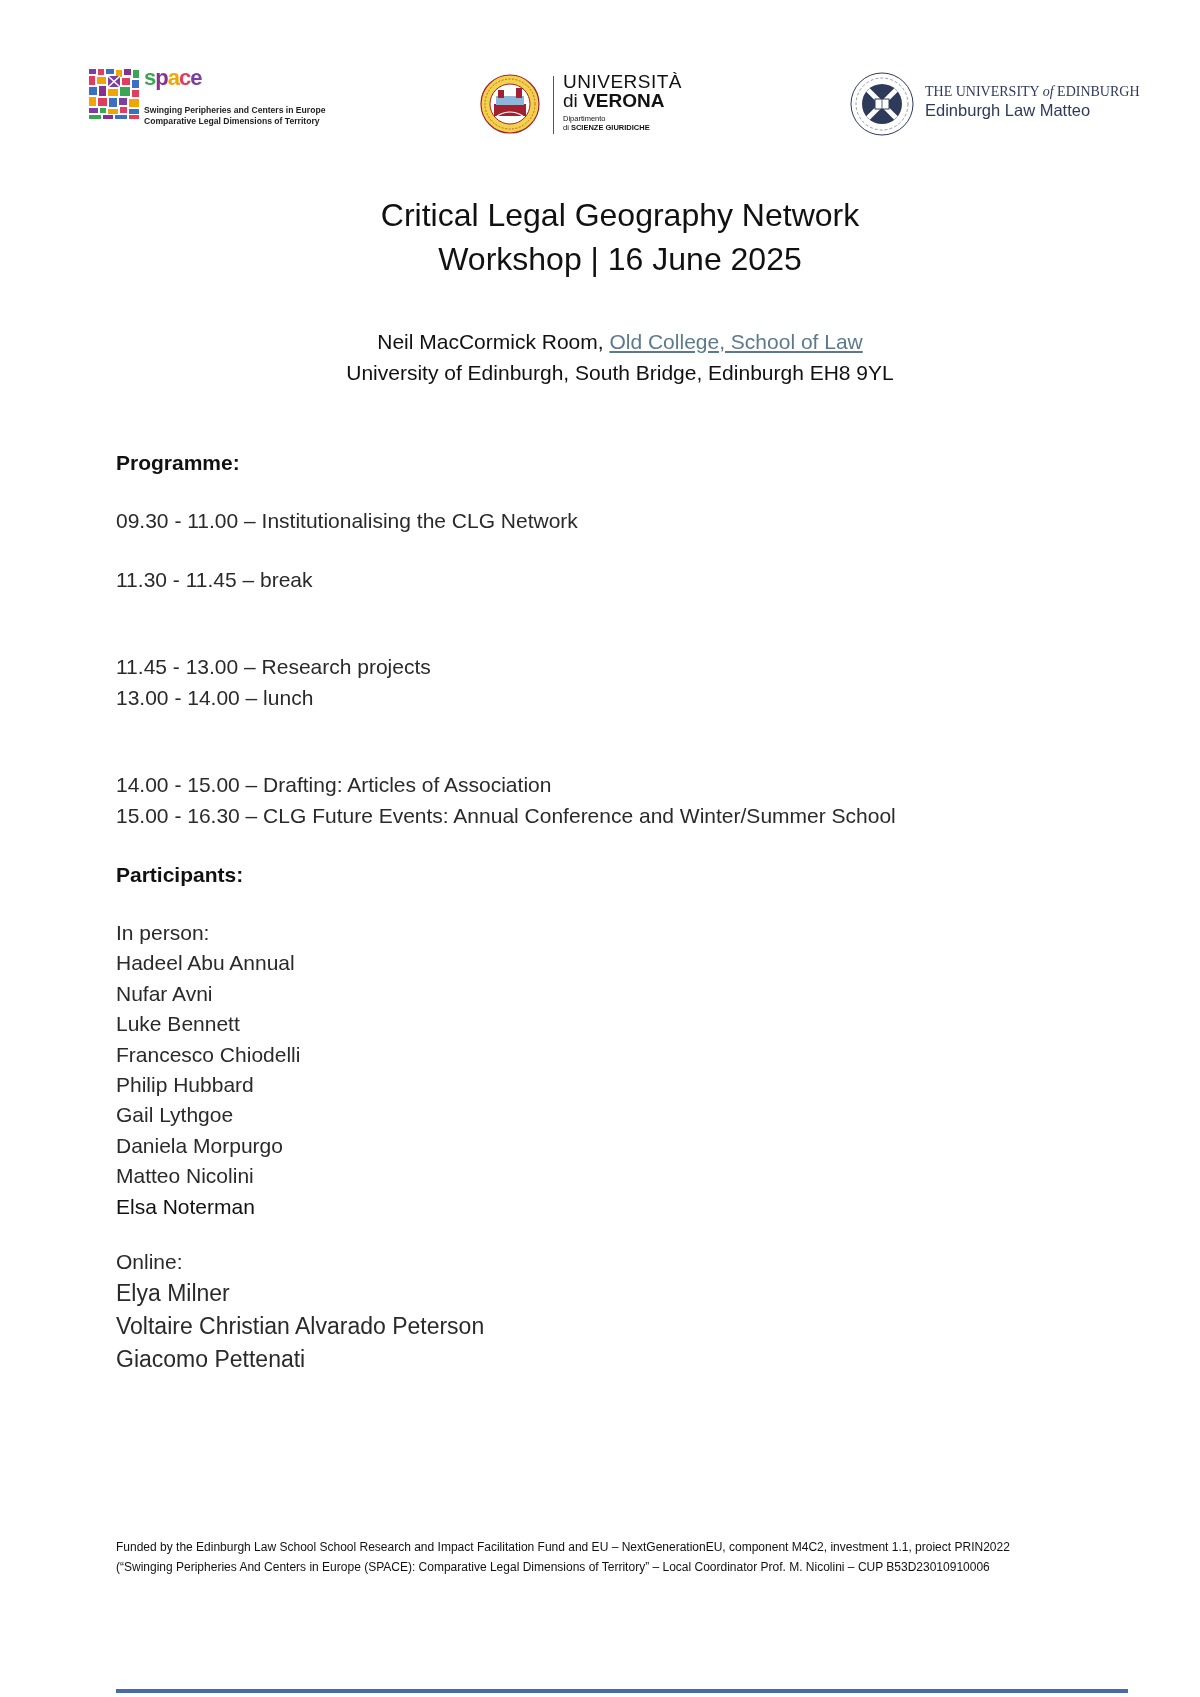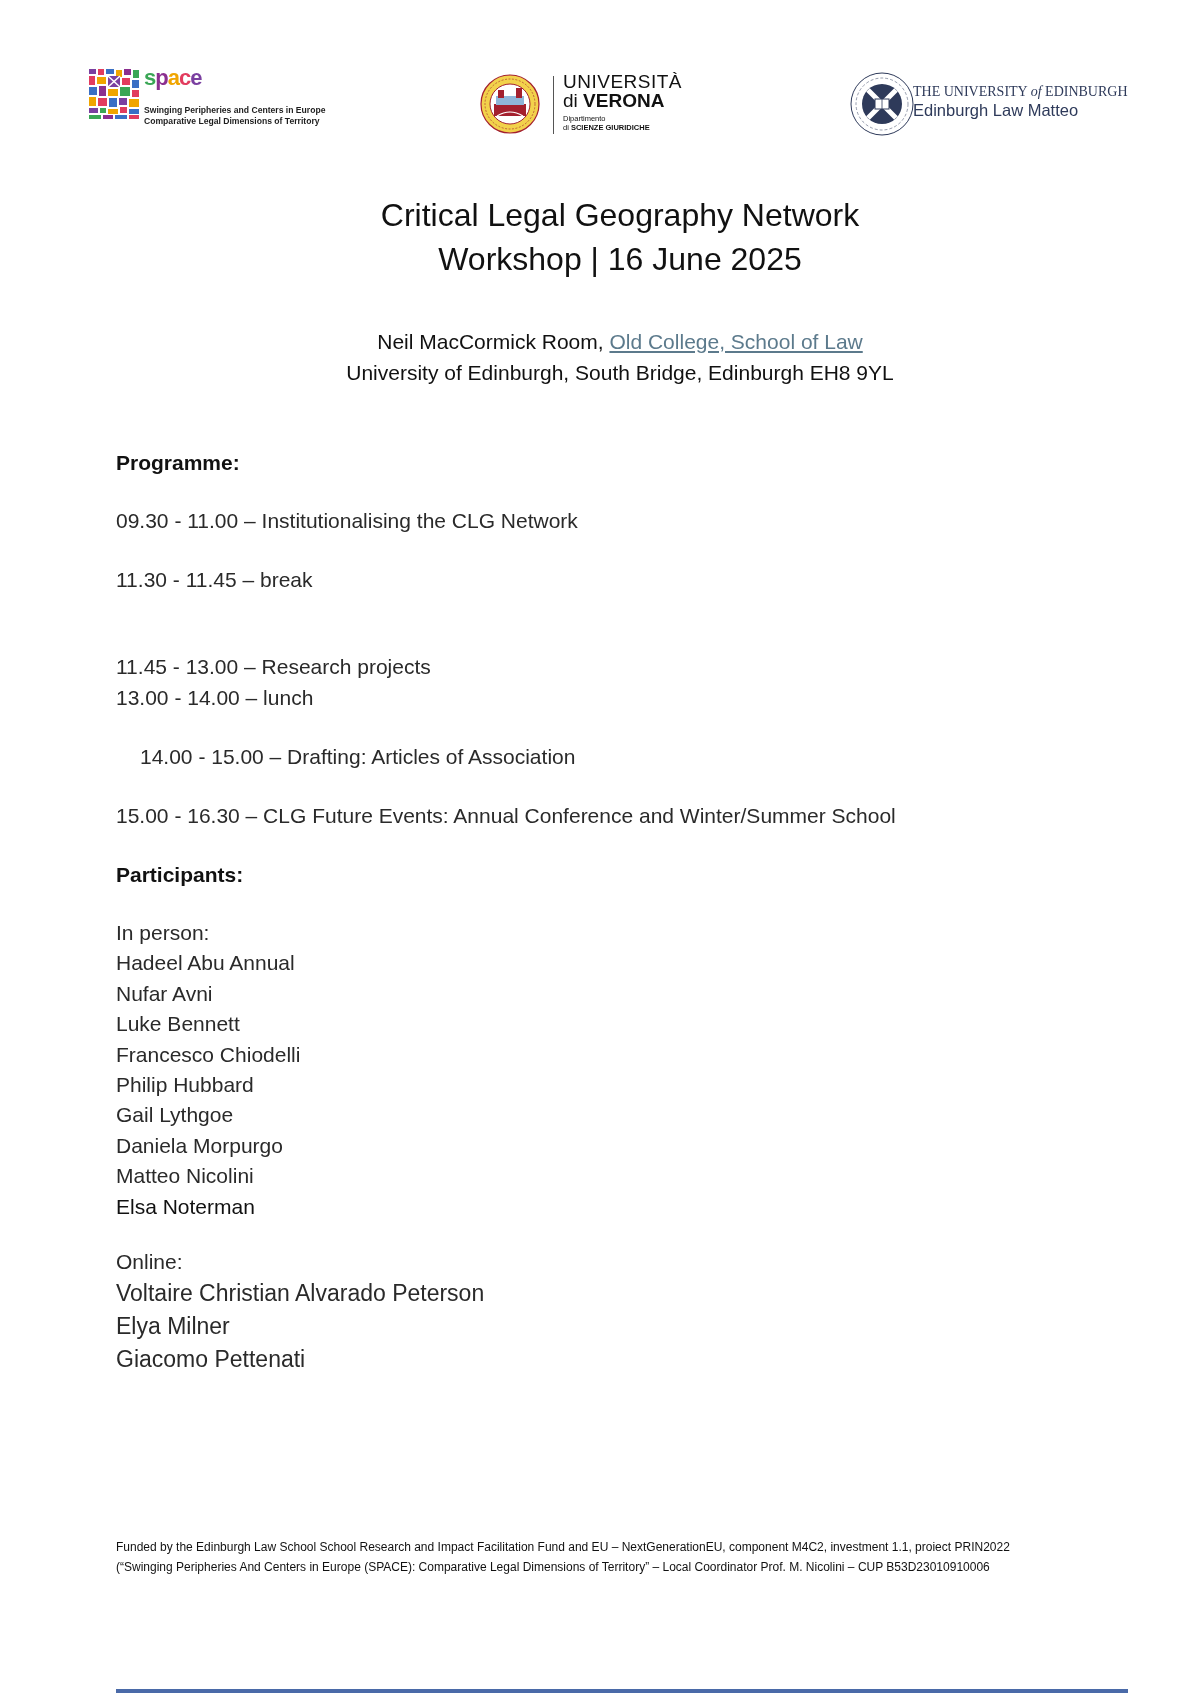--- a/index.html
+++ b/index.html
@@ -20,21 +20,21 @@
   .verona-text { position: absolute; left: 83px; top: 0; }
   .verona-l1 { font-size: 19px; line-height: 19px; letter-spacing: 0.5px; color: #111; }
   .verona-l2 { font-size: 19px; line-height: 19px; color: #111; }
   .verona-l2 b { font-weight: 900; }
   .verona-l3 { font-size: 7.5px; line-height: 9px; margin-top: 4px; color: #111; }
   .verona-l4 { font-size: 7.5px; line-height: 9px; color: #111; }
   .verona-l4 b { font-weight: bold; margin-top: 24px; }
 
   .logo-edinburgh { position: absolute; left: 850px; top: 72px; width: 280px; height: 66px; }
   .ed-seal { position: absolute; left: 0; top: 0; width: 64px; height: 64px; }
-  .ed-text { position: absolute; left: 63px; top: 12px; white-space: nowrap; }
+  .ed-text { position: absolute; left: 75px; top: 12px; white-space: nowrap; }
   .ed-l1 { font-family: "Liberation Serif", "DejaVu Serif", serif; font-size: 14px; color: #2e3a5a; line-height: 16px; }
   .ed-l1 i { font-style: italic; }
   .ed-l2 { font-size: 16.5px; color: #2e3a5a; line-height: 20px; }
 
   
   .title { position: absolute; left: 0; width: 1240px; top: 193px; text-align: center;
            font-size: 32px; line-height: 44px; color: #111; }
   .venue { position: absolute; left: 0; width: 1240px; top: 326px; text-align: center;
            font-size: 21px; line-height: 31px; color: #111; }
   .venue a { color: #5c7a8c; text-decoration: underline; }
@@ -145,42 +145,42 @@
   </div>
   <div>University of Edinburgh, South Bridge, Edinburgh EH8 9YL</div>
 </div>
 
 <div class="section-label" style="top:451px;">Programme:</div>
 
 <div class="prog-item" style="top:509px;">09.30 - 11.00 – Institutionalising the CLG Network</div>
 <div class="prog-item" style="top:568px;text-align:right;">11.30 - 11.45 – break</div>
 <div class="prog-item" style="top:655px;">11.45 - 13.00 – Research projects</div>
 <div class="prog-item" style="top:686px;">13.00 - 14.00 – lunch</div>
-<div class="prog-item" style="top:745px;margin-left:24px;">14.00 - 15.00 – Drafting: Articles of Association</div>
+<div class="prog-item" style="top:773px;">14.00 - 15.00 – Drafting: Articles of Association</div>
 <div class="prog-item" style="top:804px;">15.00 - 16.30 – CLG Future Events: Annual Conference and  Winter/Summer School</div>
 
 <div class="section-label" style="top:863px;">Participants:</div>
 
 <div class="people" style="top:918px;">
   <div>In person:</div>
   <div>Hadeel Abu Annual</div>
   <div>Nufar Avni</div>
   <div>Luke Bennett</div>
   <div>Francesco Chiodelli</div>
   <div>Philip Hubbard</div>
   <div>Gail Lythgoe</div>
   <div>Daniela Morpurgo</div>
   <div>Matteo Nicolini</div>
   <div class="last">Elsa Noterman</div>
 </div>
 
 <div class="online" style="top:1247px;">
   <div class="hdr">Online:</div>
+  <div class="nm">Elya Milner</div>
   <div class="nm">Voltaire Christian Alvarado Peterson</div>
-  <div class="nm">Elya Milner</div>
   <div class="nm">Giacomo Pettenati</div>
 </div>
 
 <div class="funding">
   <div>Funded by the Edinburgh Law School School Research and Impact Facilitation Fund and EU – NextGenerationEU, component M4C2, investment 1.1, proiect PRIN2022</div>
   <div>(“Swinging Peripheries And Centers in Europe (SPACE): Comparative Legal Dimensions of Territory” – Local Coordinator Prof. M. Nicolini – CUP B53D23010910006</div>
 </div>
 
 <div class="bottom-rule"></div>
 

